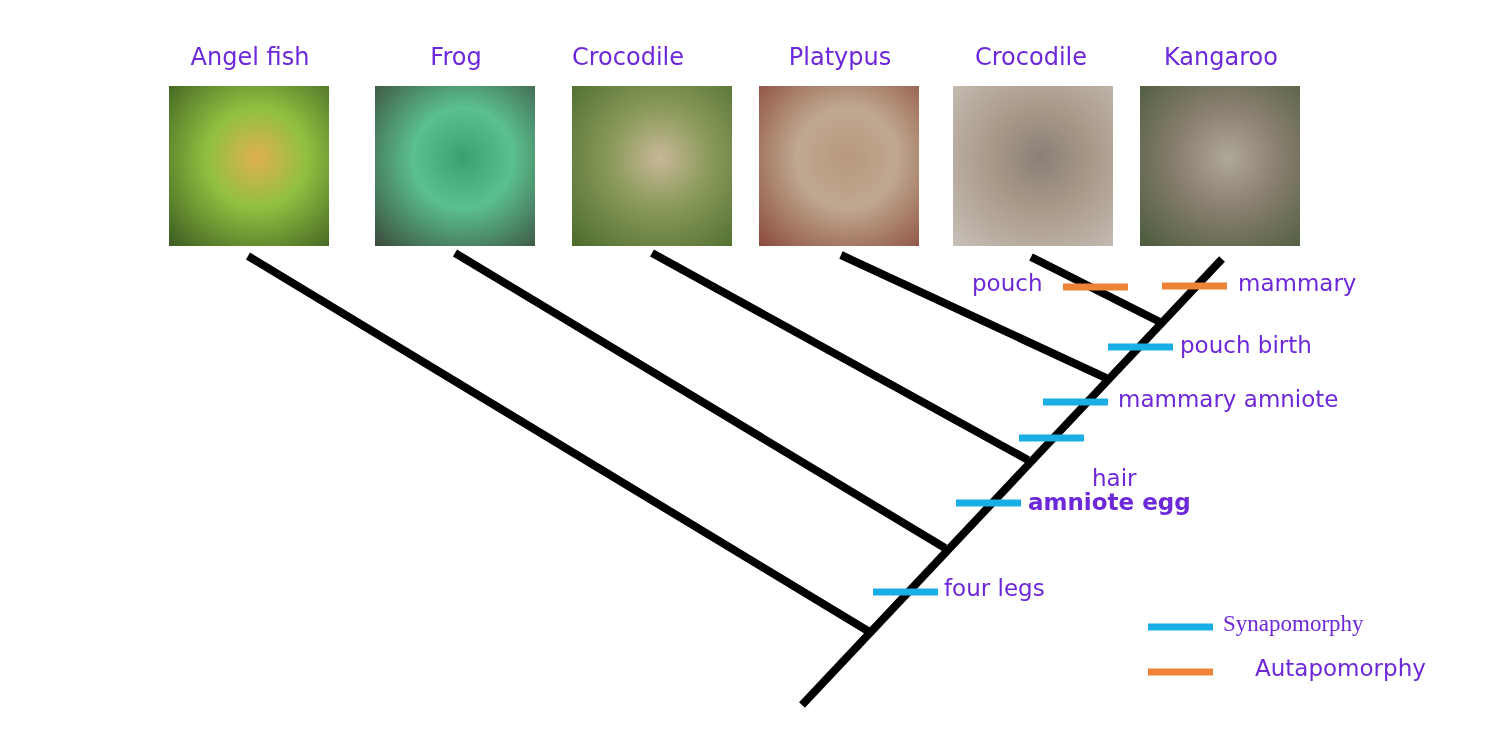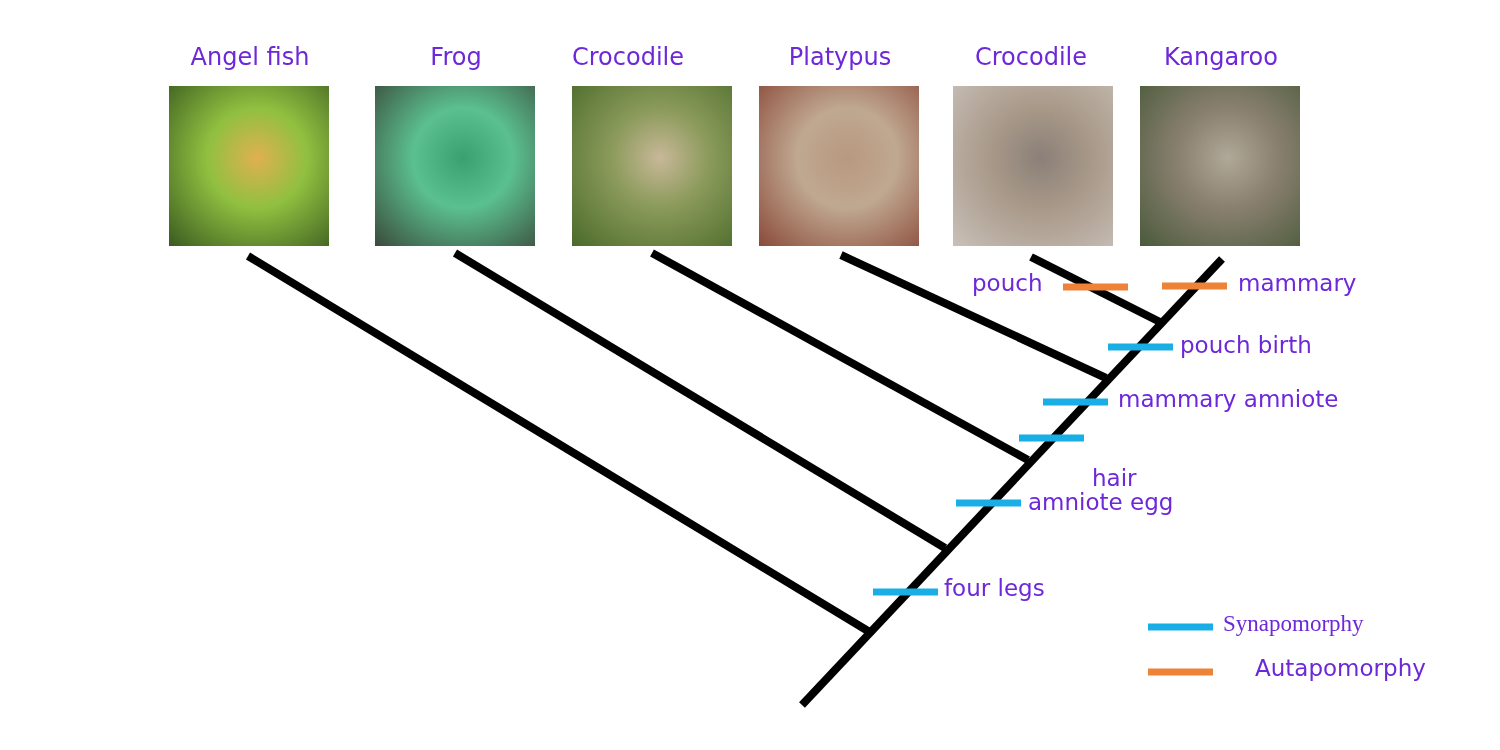--- a/index.html
+++ b/index.html
@@ -50,20 +50,20 @@
       <div class="photo" style="left: 953px; background: radial-gradient(circle at 55% 45%, rgb(138, 128, 120) 0%, rgb(168, 152, 136) 40%, rgb(200, 192, 184) 100%);"></div>
       <div class="taxon-label" style="left: 1121px;">Kangaroo</div>
       <div class="photo" style="left: 1140px; background: radial-gradient(circle at 55% 45%, rgb(176, 168, 152) 0%, rgb(138, 128, 112) 40%, rgb(74, 90, 58) 100%);"></div>
     </div>
   <div id="traits">
       <div class="trait-label" style="left: 972px; top: 270px;">pouch</div>
       <div class="trait-label" style="left: 1238px; top: 270px;">mammary</div>
       <div class="trait-label" style="left: 1180px; top: 332px;">pouch birth</div>
       <div class="trait-label" style="left: 1118px; top: 386px;">mammary amniote</div>
       <div class="trait-label" style="left: 1092px; top: 421px; margin-top: 44px;">hair</div>
-      <div class="trait-label" style="left: 1028px; top: 489px;">amniote egg</div>
+      <div class="trait-label" style="left: 1028px; top: 489px; font-weight: bold;">amniote egg</div>
       <div class="trait-label" style="left: 944px; top: 575px;">four legs</div>
     </div>
   <div id="legend">
       <div class="trait-label" style="left: 1223px; top: 611px; font-family: Liberation Serif, serif;">Synapomorphy</div>
       <div class="trait-label" style="left: 1227px; top: 655px; margin-left: 28px;">Autapomorphy</div>
     </div>
 </div>
 
 </body></html>

